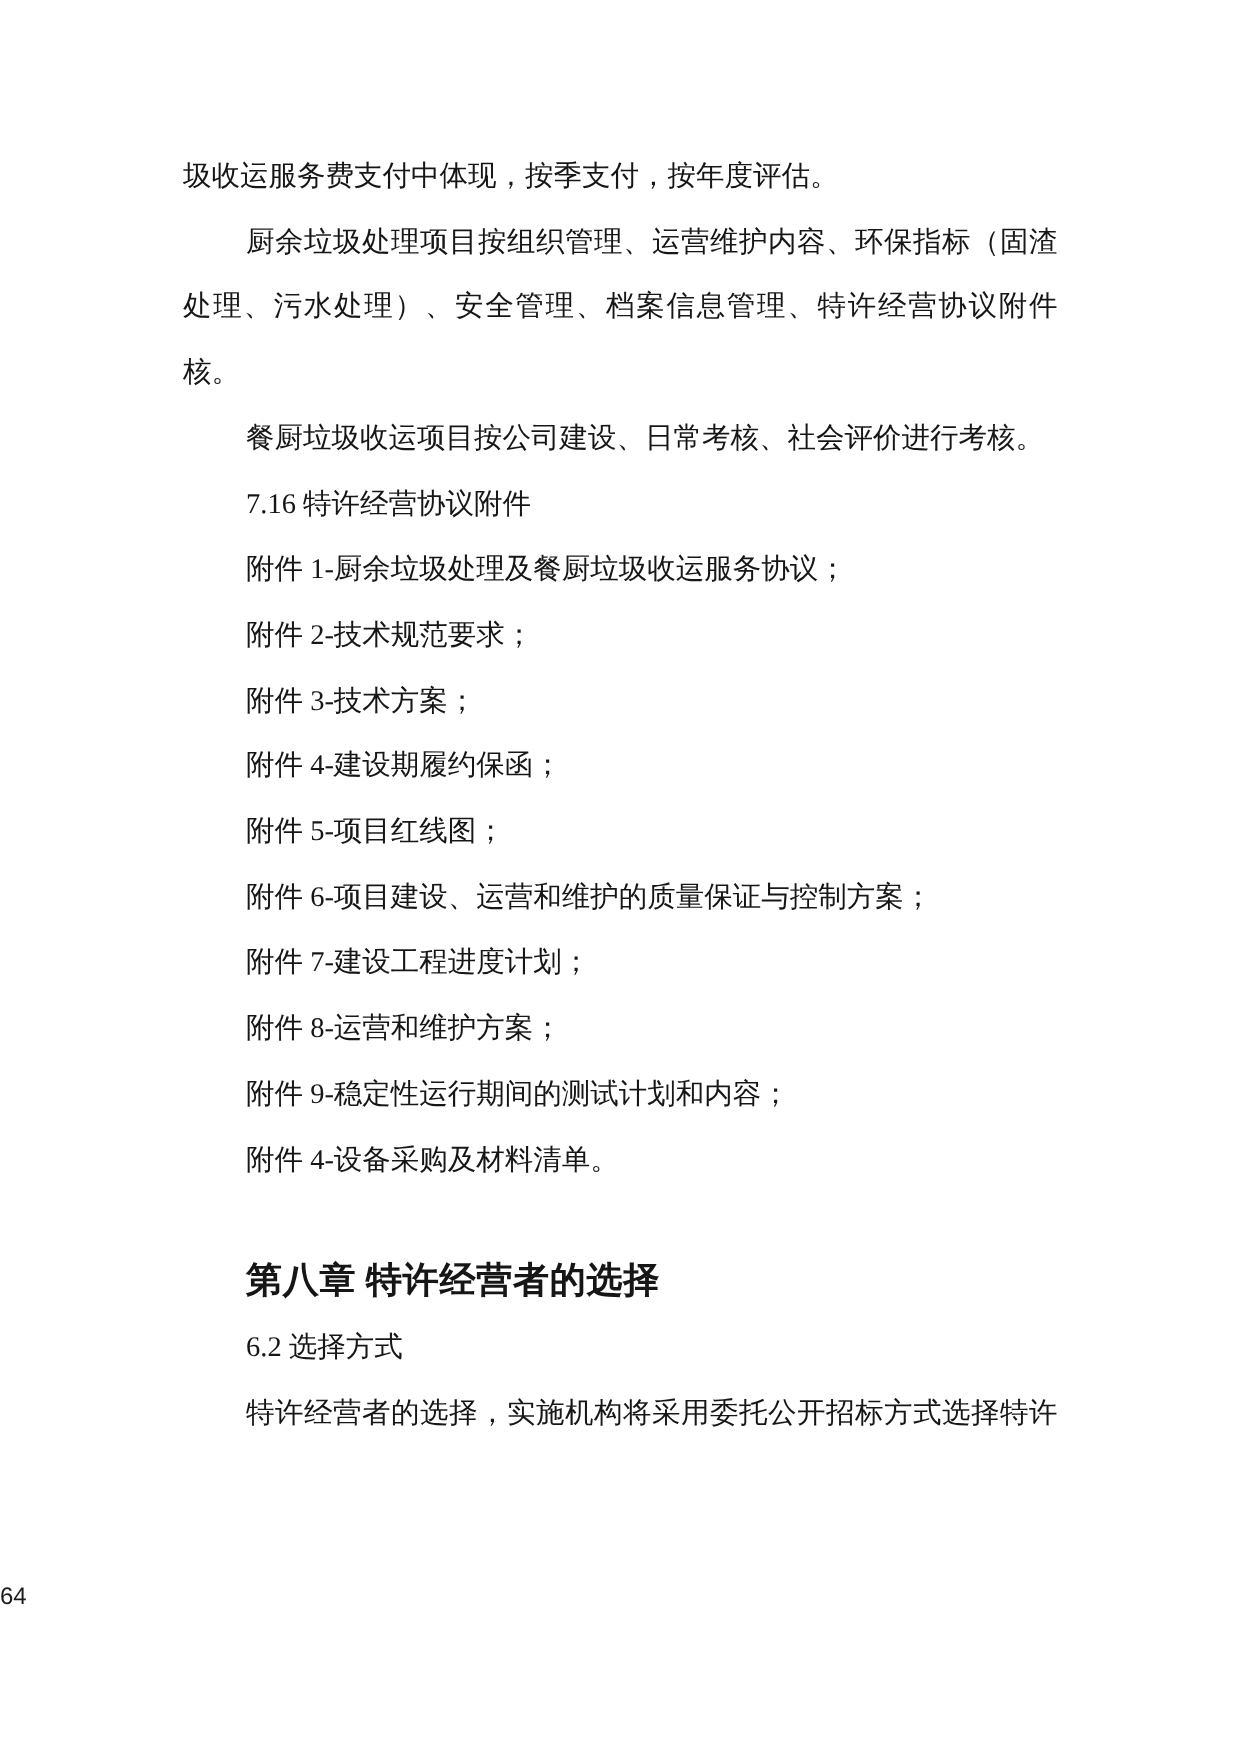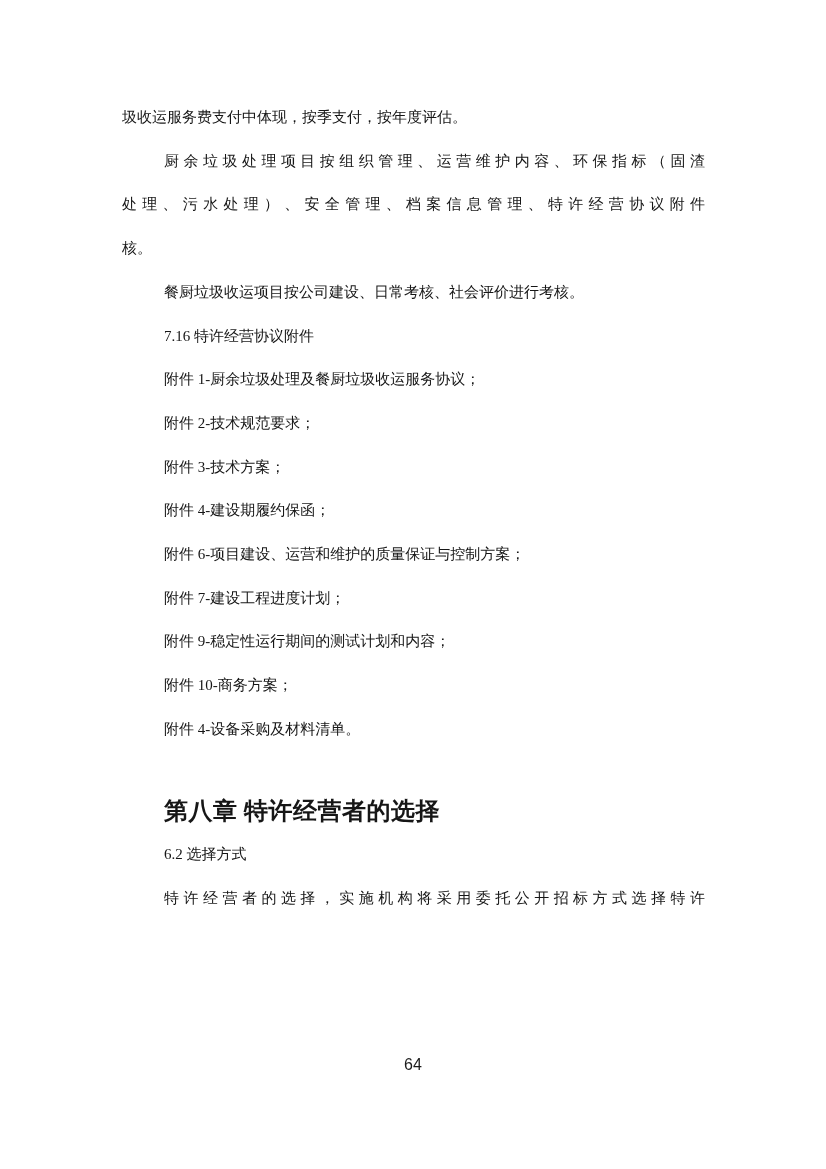--- a/index.html
+++ b/index.html
@@ -13,65 +13,65 @@
     color: #161616;
     overflow: hidden;
   }
   .content {
     position: absolute;
     left: 122px;
     top: 96px;
     width: 583px;
   }
   .ln {
-    font-size: 15px;
+    font-size: 19px;
     line-height: 43.7px;
     white-space: nowrap;
   }
   .ind { text-indent: 42px; }
   .jfy {
     white-space: normal;
     text-align: justify;
     text-align-last: justify;
   }
   .chapter {
     font-weight: bold;
     font-size: 24px;
     margin-top: 38px;
     letter-spacing: 0.5px;
   }
   .page-number {
     position: absolute;
     top: 1056px;
     left: 0;
     width: 100%;
-    text-align: center;
     font-size: 16px;
     font-family: "Liberation Sans", sans-serif;
     color: #1c1c1c;
   }
 </style>
 </head>
 <body>
 
 <div class="page">
   <div class="content">
     <div class="ln">圾收运服务费支付中体现，按季支付，按年度评估。</div>
     <div class="ln ind jfy">厨余垃圾处理项目按组织管理、运营维护内容、环保指标（固渣</div>
     <div class="ln jfy">处理、污水处理）、安全管理、档案信息管理、特许经营协议附件</div>
     <div class="ln">核。</div>
     <div class="ln ind">餐厨垃圾收运项目按公司建设、日常考核、社会评价进行考核。</div>
     <div class="ln ind">7.16 特许经营协议附件</div>
     <div class="ln ind">附件 1-厨余垃圾处理及餐厨垃圾收运服务协议；</div>
     <div class="ln ind">附件 2-技术规范要求；</div>
     <div class="ln ind">附件 3-技术方案；</div>
     <div class="ln ind">附件 4-建设期履约保函；</div>
+    <div class="ln ind">附件 5-项目红线图；</div>
     <div class="ln ind">附件 6-项目建设、运营和维护的质量保证与控制方案；</div>
     <div class="ln ind">附件 7-建设工程进度计划；</div>
+    <div class="ln ind">附件 8-运营和维护方案；</div>
     <div class="ln ind">附件 9-稳定性运行期间的测试计划和内容；</div>
-    <div class="ln ind">附件 10-商务方案；</div>
     <div class="ln ind">附件 4-设备采购及材料清单。</div>
     <div class="ln ind chapter">第八章 特许经营者的选择</div>
     <div class="ln ind">6.2 选择方式</div>
     <div class="ln ind jfy">特许经营者的选择，实施机构将采用委托公开招标方式选择特许</div>
   </div>
   <div class="page-number">64</div>
 </div>
 
 </body></html>

